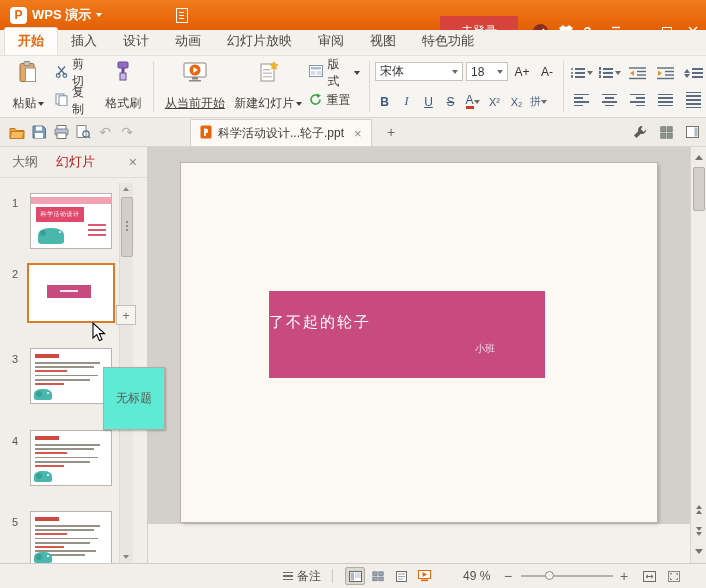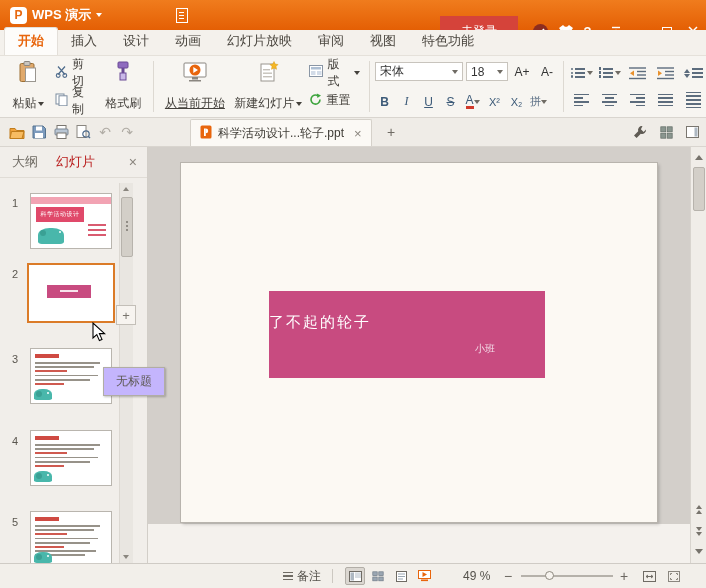--- a/index.html
+++ b/index.html
@@ -154,22 +154,22 @@
   .st-divider{position:absolute;top:5px;width:1px;height:14px;background:#ccc8c1;}
   .vbtn{width:20px;height:18px;display:flex;align-items:center;justify-content:center;border-radius:2px;}
   .vbtn.active{background:#dbd7d1;border:1px solid #b2aea7;box-sizing:border-box;}
   .z-track{position:relative;width:92px;height:2px;background:#b5b1aa;}
   .z-thumb{position:absolute;left:24px;top:-4px;width:9px;height:9px;border-radius:50%;
            background:#f7f4ef;border:1px solid #8d897f;box-sizing:border-box;}
   .notes-ic{display:flex;flex-direction:column;gap:2px;width:10px;}
   .notes-ic i{height:1.5px;background:#6f6b64;display:block;}
   
   .cursor{position:absolute;left:92px;top:322px;z-index:50;}
-  .tooltip{position:absolute;left:103px;top:367px;z-index:40;background:#c4b5fd;border:1px solid #b1ada5;
-           box-shadow:1px 1px 2px rgba(0,0,0,.25);padding:5px 12px;font-size:12px;color:#5c5852;}
+  .tooltip{position:absolute;left:103px;top:367px;z-index:40;background:#5eead4;border:1px solid #b1ada5;
+           box-shadow:1px 1px 2px rgba(0,0,0,.25);padding:22px 12px;font-size:12px;color:#5c5852;}
 </style>
 </head>
 <body>
 
 <div id="app">
 
   <div class="titlebar">
     <div class="tb-logo">
       <span class="logo-badge">P</span>
       <span class="logo-text">WPS 演示</span>

